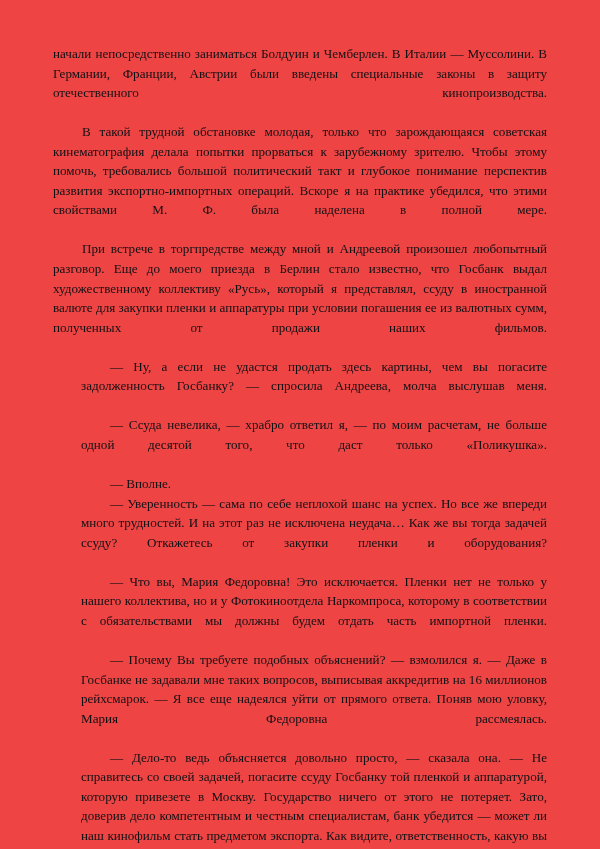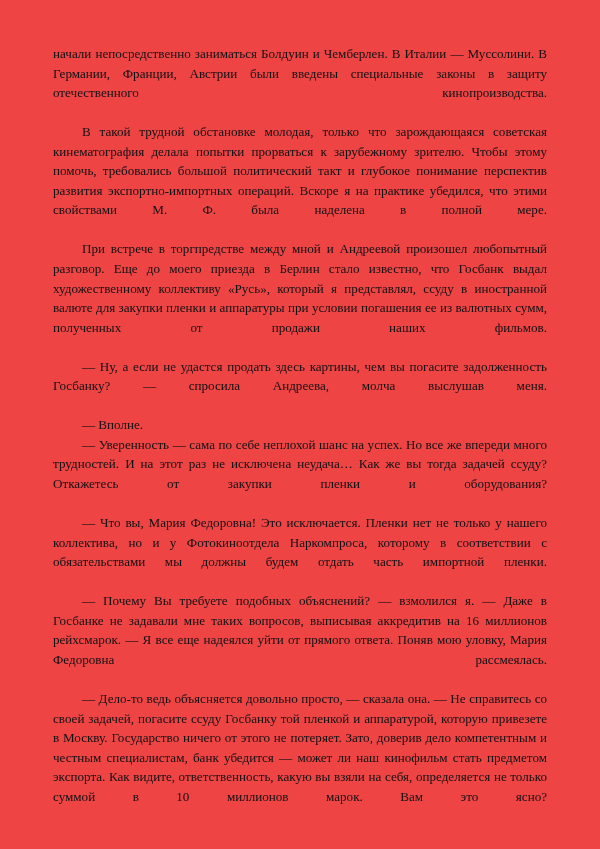--- a/index.html
+++ b/index.html
@@ -36,20 +36,21 @@
     text-justify: inter-word;
     -webkit-hyphens: none;
     hyphens: none;
     word-spacing: 0px;
   }
   p.indent {
     text-indent: 29px;
   }
   p.dialogue {
     text-indent: 29px;
+    margin-left: 28px;
   }
   p.cont {
     text-indent: 0;
   }
   
   p::after {
     content: "";
     display: inline-block;
     width: 100%;
   }
@@ -64,20 +65,21 @@
   <div class="text-column">
 
     <p class="cont">начали непосредственно заниматься Болдуин и Чемберлен. В Италии — Муссолини. В Германии, Франции, Австрии были введены специальные законы в защиту отечественного кинопроизводства.</p>
 
     <p class="indent">В такой трудной обстановке молодая, только что зарождающаяся советская кинематография делала попытки прорваться к зарубежному зрителю. Чтобы этому помочь, требовались большой политический такт и глубокое понимание перспектив развития экспортно-импортных операций. Вскоре я на практике убедился, что этими свойствами М. Ф. была наделена в полной мере.</p>
 
     <p class="indent">При встрече в торгпредстве между мной и Андреевой произошел любопытный разговор. Еще до моего приезда в Берлин стало известно, что Госбанк выдал художественному коллективу «Русь», который я представлял, ссуду в иностранной валюте для закупки пленки и аппаратуры при условии погашения ее из валютных сумм, полученных от продажи наших фильмов.</p>
 
     <p class="dialogue">— Ну, а если не удастся продать здесь картины, чем вы погасите задолженность Госбанку? — спросила Андреева, молча выслушав меня.</p>
 
+    <p class="dialogue">— Ссуда невелика, — храбро ответил я, — по моим расчетам, не больше одной десятой того, что даст только «Поликушка».</p>
 
 
     <p class="dialogue nostretch">— Вполне.</p>
 
 
     <p class="dialogue">— Уверенность — сама по себе неплохой шанс на успех. Но все же впереди много трудностей. И на этот раз не исключена неудача… Как же вы тогда задачей ссуду? Откажетесь от закупки пленки и оборудования?</p>
 
     <p class="dialogue">— Что вы, Мария Федоровна! Это исключается. Пленки нет не только у нашего коллектива, но и у Фотокиноотдела Наркомпроса, которому в соответствии с обязательствами мы должны будем отдать часть импортной пленки.</p>
 
 

